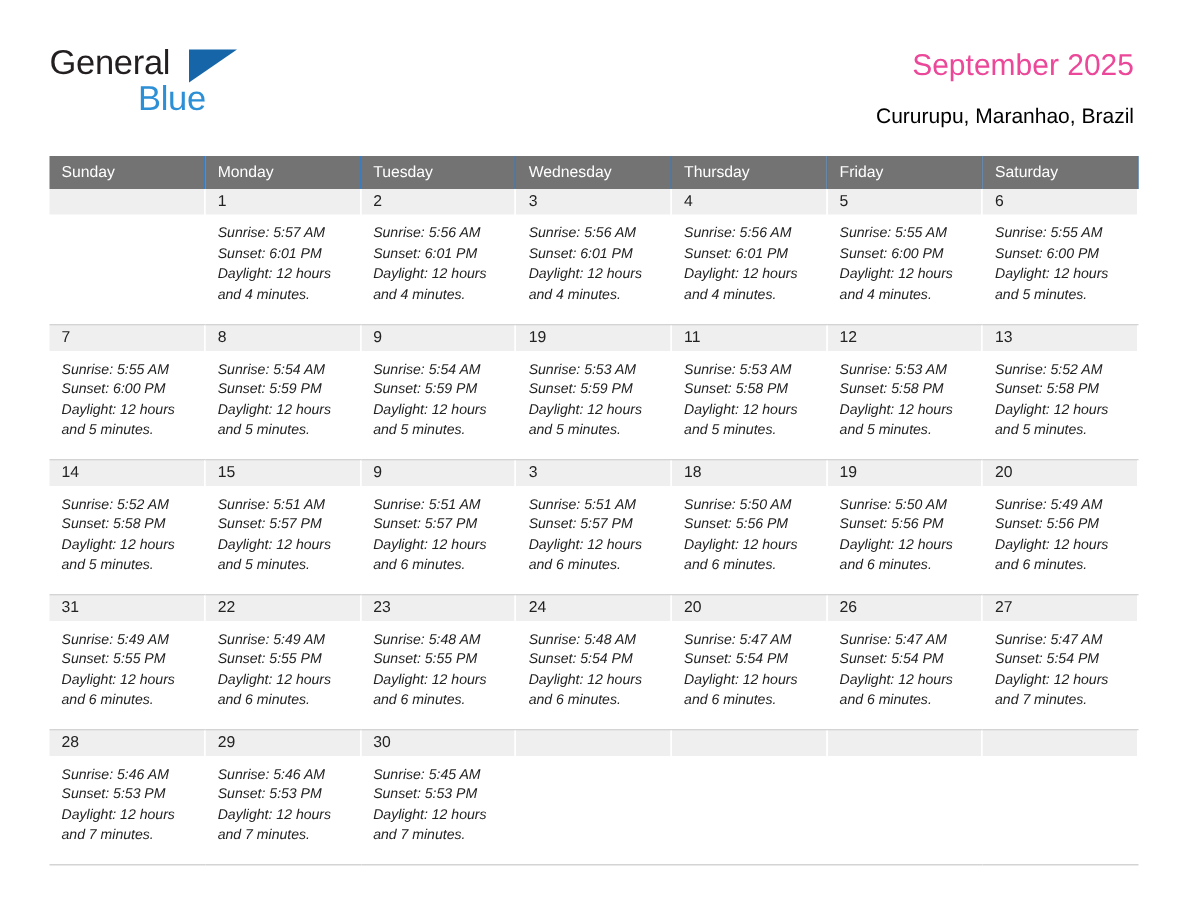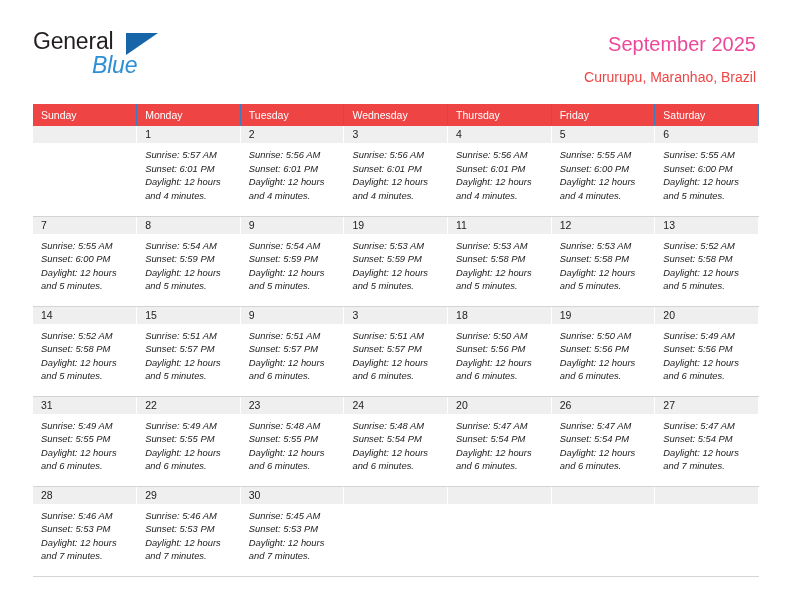--- a/index.html
+++ b/index.html
@@ -57,56 +57,55 @@
     border-bottom: 22px solid transparent;
   }
   .logo-blue {
     position: absolute;
     left: 59px;
     top: 24px;
     font-size: 23px;
     line-height: 25px;
     color: #2d8fd5;
     letter-spacing: -0.2px;
-    font-style: italic;
   }
 
   .title-block {
     position: absolute;
     right: 36px;
     top: 28px;
     text-align: right;
   }
   .cal-title {
     font-size: 20px;
     line-height: 33px;
     color: #ec4899;
     font-weight: normal;
     margin: 0;
     white-space: nowrap;
   }
   .cal-subtitle {
     font-size: 14px;
     line-height: 20px;
-    color: #ef4444;
+    color: #000000;
     margin: 6px 0 0 0;
     white-space: nowrap;
   }
 
   
   .calendar {
     position: absolute;
     left: 33px;
     top: 104px;
     width: 726px;
     border-collapse: collapse;
     table-layout: fixed;
   }
   .calendar th {
-    background: #ef4444;
+    background: #737373;
     color: #ffffff;
     font-size: 10.5px;
     font-weight: normal;
     text-align: left;
     padding: 5px 0 5px 8px;
     height: 19px;
     box-sizing: border-box;
     border-right: 1px solid #3a7cbe;
   }
   .calendar td {

